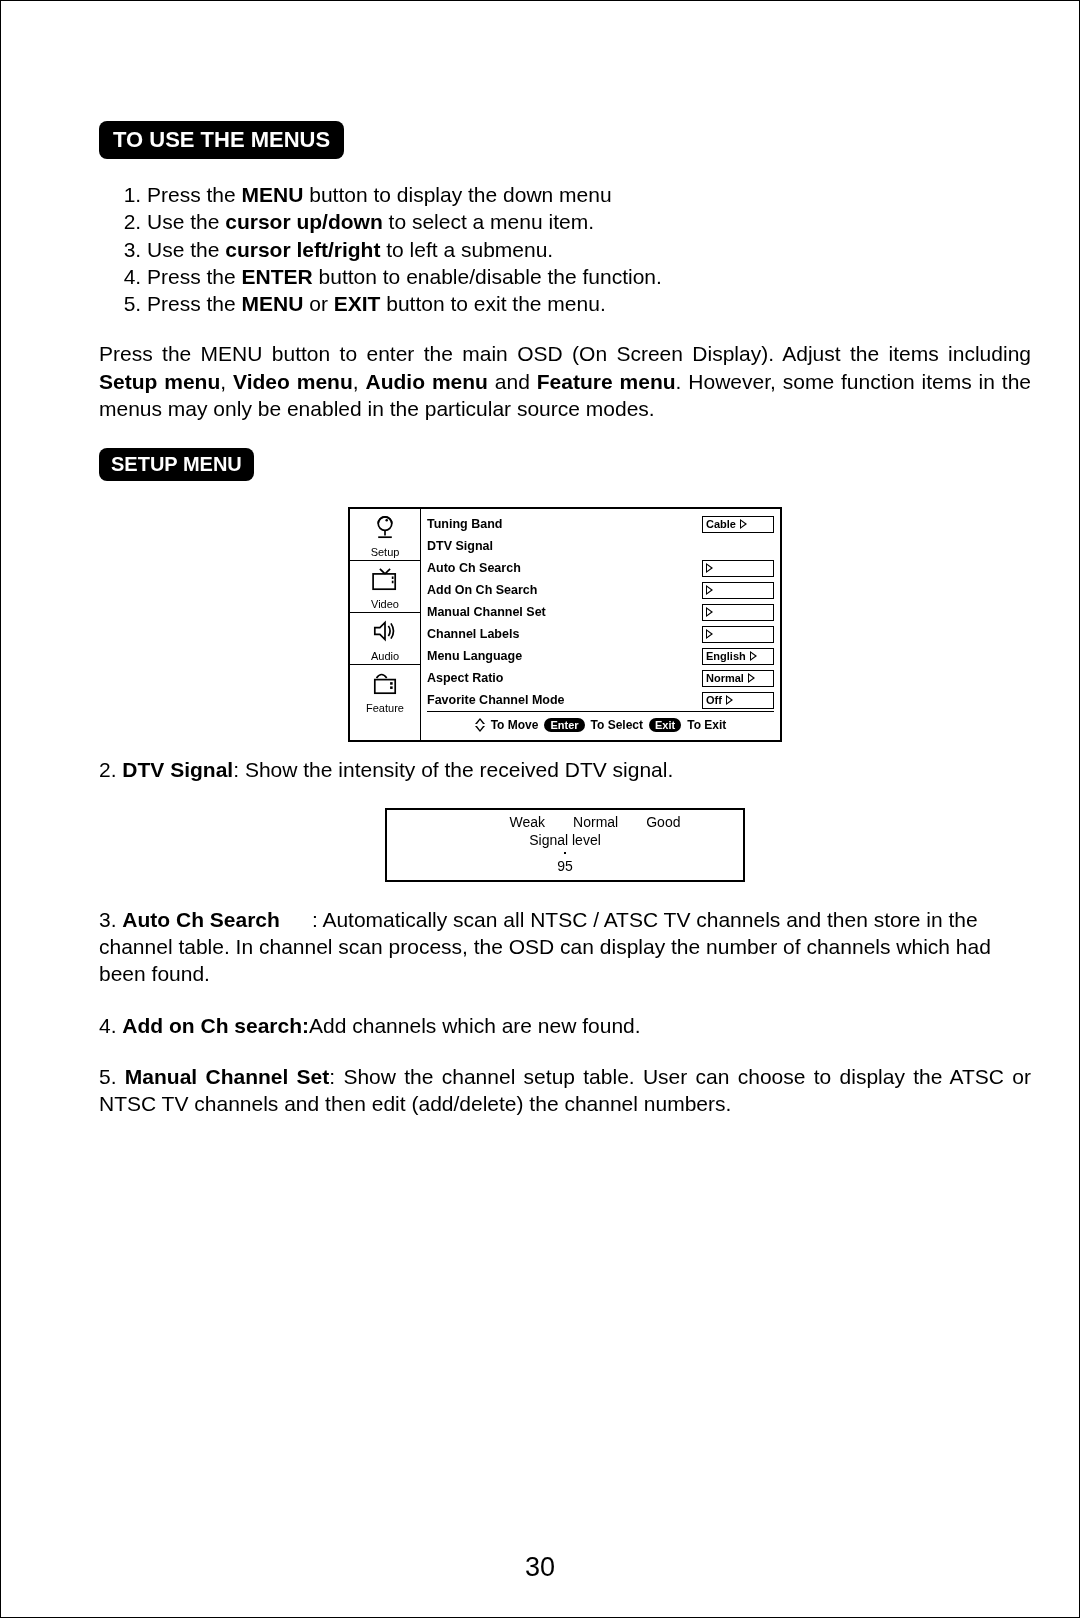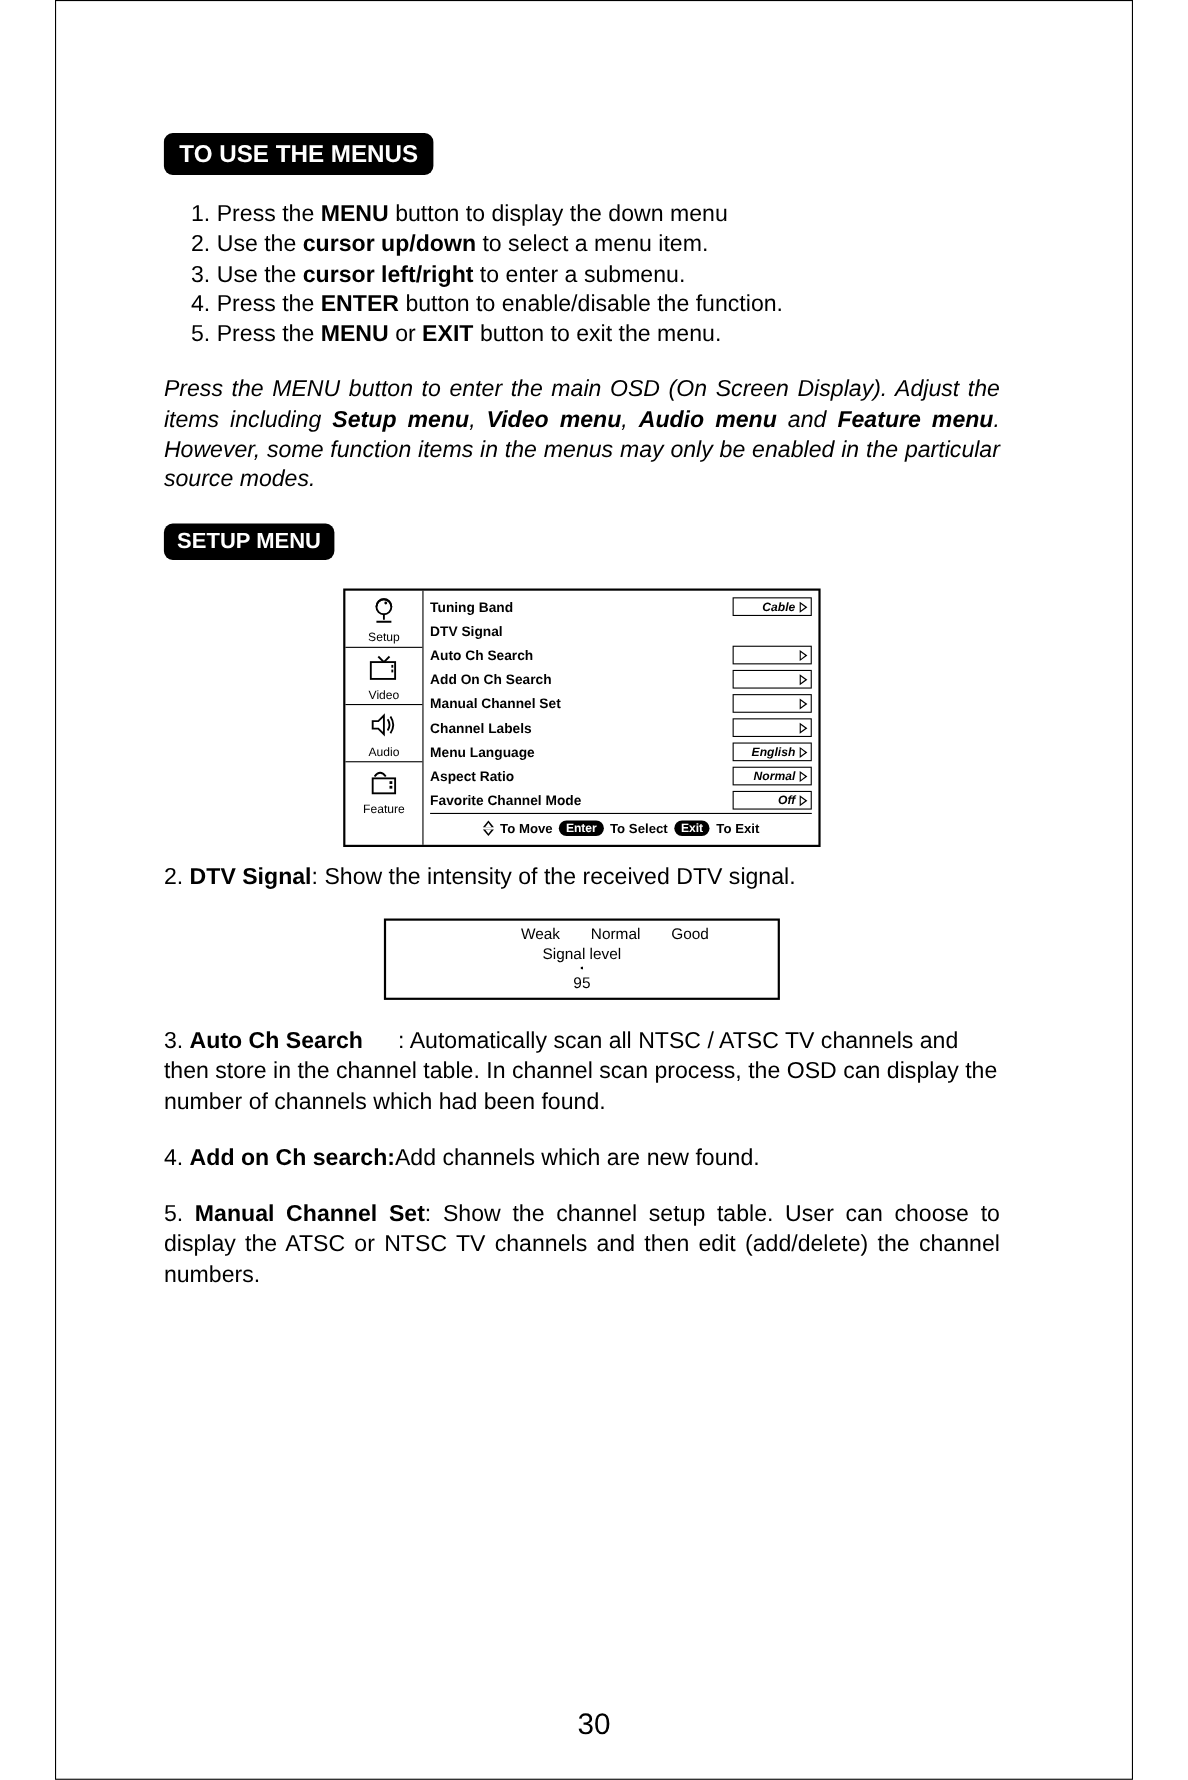--- a/index.html
+++ b/index.html
@@ -3,24 +3,24 @@
 <meta charset="utf-8">
 <style>
   body {
     margin: 0;
     padding: 0;
     background: #fff;
     font-family: Arial, Helvetica, sans-serif;
     color: #000;
   }
   .page {
-    width: 980px;
+    width: 1080px;
     height: 1618px;
     box-sizing: border-box;
-    padding: 120px 120px 30px 98px;
+    padding: 120px 48px 30px 98px;
     border: 1px solid #000;
     position: relative;
     margin: 0 auto;
   }
   .pill {
     display: inline-block;
     background: #000;
     color: #fff;
     font-weight: bold;
     padding: 6px 14px;
@@ -37,21 +37,20 @@
     padding-left: 48px;
     font-size: 21px;
     line-height: 1.3;
   }
   ol.steps li { margin: 0; }
   p.para {
     font-size: 21px;
     line-height: 1.3;
     margin: 23px 0 26px 0;
     text-align: justify;
-    font-style: italic;
   }
   .osd-box {
     width: 430px;
     margin: 10px auto 14px auto;
     border: 2px solid #000;
     display: flex;
     font-size: 13.5px;
   }
   .osd-left {
     width: 70px;
@@ -72,25 +71,24 @@
     height: 22px;
     font-weight: bold;
     font-size: 12.5px;
   }
   .osd-valuebox {
     border: 1.5px solid #000;
     min-width: 64px;
     height: 15px;
     display: flex;
     align-items: center;
-    justify-content: flex-end;
+    justify-content: flex-start;
     padding: 0 3px;
     font-size: 11px;
     gap: 4px;
-    font-style: italic;
   }
   .osd-arrow-right {
     width: 0; height: 0;
     border-top: 5px solid transparent;
     border-bottom: 5px solid transparent;
     border-left: 7px solid #000;
     position: relative;
   }
   .osd-arrow-right::after {
     content: "";
@@ -174,21 +172,21 @@
 </head>
 <body>
 
 <div class="page">
 
   <div class="pill">TO USE THE MENUS</div>
 
   <ol class="steps">
     <li><span>Press the </span><b>MENU</b><span> button to display the down menu</span></li>
     <li><span>Use the </span><b>cursor up/down</b><span> to select a menu item.</span></li>
-    <li><span>Use the </span><b>cursor left/right</b><span> to enter a submenu.</span></li>
+    <li><span>Use the </span><b>cursor left/right</b><span> to left a submenu.</span></li>
     <li><span>Press the </span><b>ENTER</b><span> button to enable/disable the function.</span></li>
     <li><span>Press the </span><b>MENU</b><span> or </span><b>EXIT</b><span> button to exit the menu.</span></li>
   </ol>
 
   <p class="para">
     <span>Press the MENU button to enter the main OSD (On Screen Display). Adjust the items including </span><b>Setup menu</b><span>, </span><b>Video menu</b><span>, </span><b>Audio menu</b><span> and </span><b>Feature menu</b><span>. However, some function items in the menus may only be enabled in the particular source modes.</span>
   </p>
 
   <div class="pill small">SETUP MENU</div>
 

